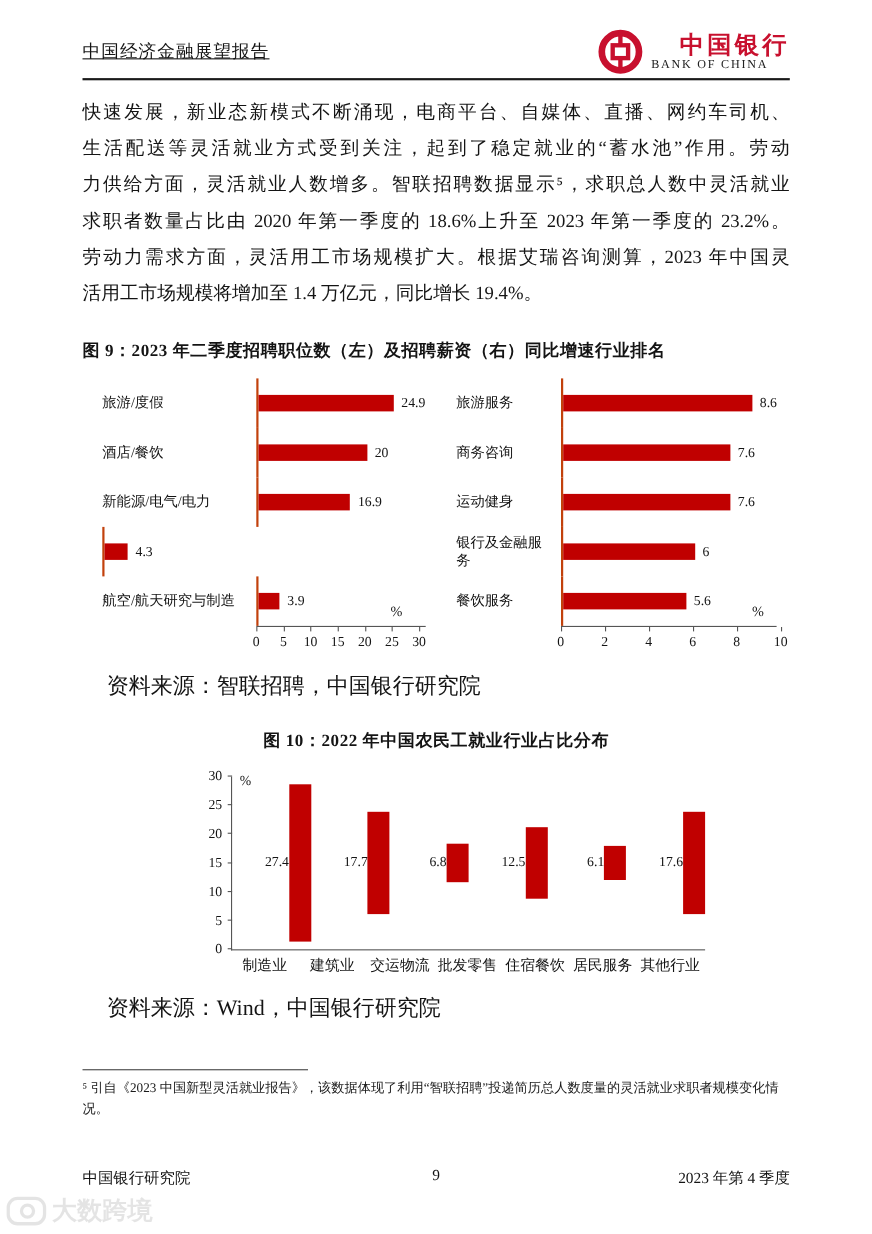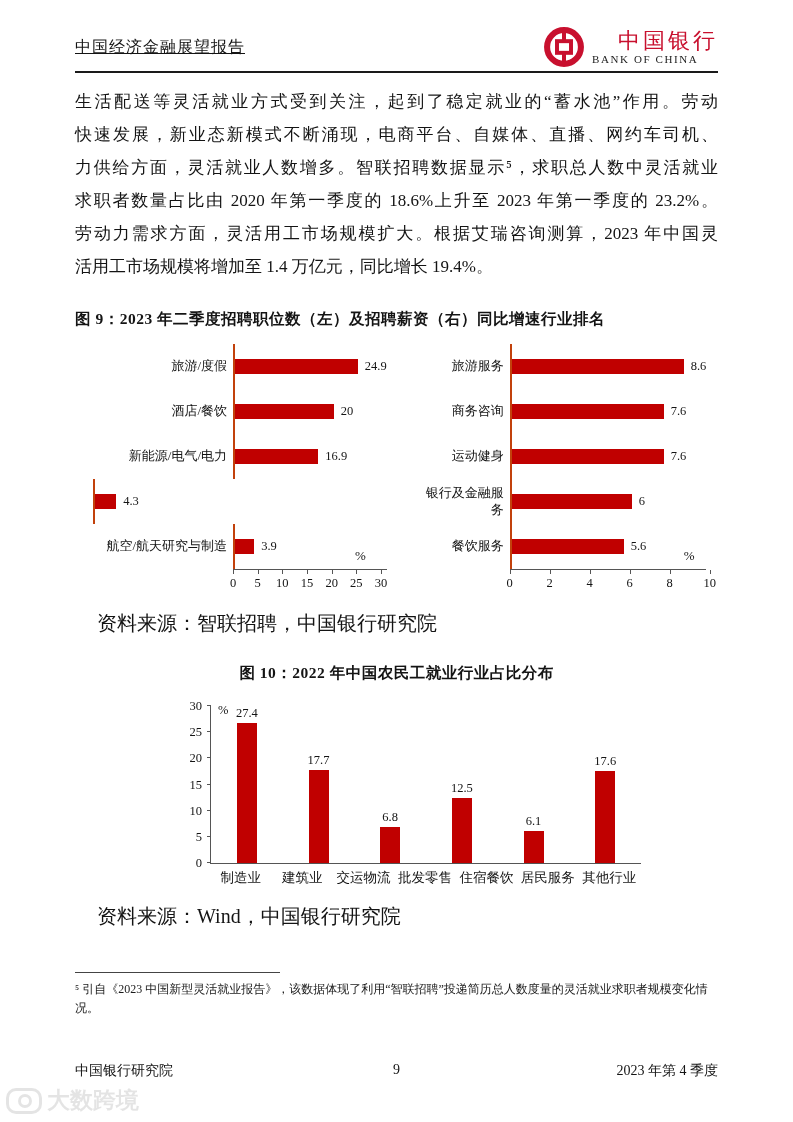--- a/index.html
+++ b/index.html
@@ -6,51 +6,51 @@
   .page{width:793px;height:1122px;background:#ffffff;position:relative;margin:0 auto;
         font-family:"Liberation Serif","DejaVu Serif",serif;color:#141414;overflow:hidden;}
   .content{padding:26px 75px 0 75px;}
 
   
   .hdr{display:flex;justify-content:space-between;align-items:flex-end;
        border-bottom:2px solid #1a1a1a;padding-bottom:3px;}
   .hdr-title{font-size:16px;letter-spacing:1px;padding-bottom:10px;text-decoration:underline;}
   .logo{display:flex;align-items:center;gap:7px;}
   .logo-text{display:flex;flex-direction:column;line-height:1.05;}
-  .logo-cn{font-size:22px;font-weight:normal;letter-spacing:3px;margin-left:26px;}
+  .logo-cn{font-size:22px;font-weight:bold;letter-spacing:3px;margin-left:26px;}
   .logo-en{font-size:11px;letter-spacing:1.6px;color:#222;margin-top:2px;}
 
   
   .para{margin-top:12px;font-size:17px;line-height:33px;}
   .para-line{text-align:justify;text-align-last:justify;}
   .para-line.last{text-align:justify;text-align-last:left;}
 
   
   .figtitle{font-weight:bold;font-size:15.5px;margin-top:26px;letter-spacing:0.5px;}
   .figtitle.center{text-align:center;}
   .source{margin-left:22px;margin-top:16px;font-size:20px;}
 
   
   .fig9-charts{display:flex;margin-top:14px;margin-left:18px;gap:28px;}
   .hchart{position:relative;}
   .hrow{display:flex;align-items:center;height:45px;}
-  .hlabel{width:var(--lw);text-align:right;padding-right:6px;font-size:13px;line-height:1.3;box-sizing:border-box;}
+  .hlabel{width:var(--lw);padding-right:6px;font-size:13px;line-height:1.3;box-sizing:border-box;}
   .hplot{flex:1;border-left:2px solid #c2410c;display:flex;align-items:center;height:100%;}
   .hbar{height:15px;}
   .hval{margin-left:7px;font-size:12.5px;}
   .haxis{height:24px;margin-left:var(--lw);border-top:1px solid #555;position:relative;}
   .htick{position:absolute;top:0;width:1px;height:4px;background:#555;}
   .hticklab{position:absolute;top:6px;transform:translateX(-50%);font-size:12.5px;}
   .hunit{position:absolute;bottom:30px;font-size:13px;}
 
   
   .vchart{margin-top:22px;margin-left:95px;}
   .vwrap{margin-left:40px;width:430px;height:157px;border-left:1px solid #555;border-bottom:1px solid #555;
          position:relative;display:flex;align-items:flex-end;}
-  .vcol{flex:1;display:flex;flex-direction:column;align-items:center;justify-content:flex-end;height:100%;}
+  .vcol{flex:1;display:flex;flex-direction:row;align-items:center;justify-content:flex-end;height:100%;}
   .vval{font-size:12.5px;margin-bottom:2px;white-space:nowrap;}
   .vbar{width:20px;}
   .vticklab{position:absolute;right:calc(100% + 9px);transform:translateY(50%);font-size:12.5px;}
   .vtick{position:absolute;right:100%;width:4px;height:1px;background:#555;}
   .vunit{position:absolute;top:-3px;left:7px;font-size:12.5px;}
   .vcats{margin-left:40px;width:430px;display:flex;margin-top:5px;}
   .vcat{flex:1;text-align:center;font-size:13.5px;white-space:nowrap;}
 
   
   .footnote{margin-top:42px;}
@@ -85,22 +85,22 @@
           <line x1="18" y1="23" x2="18" y2="33" stroke="currentColor" stroke-width="3.4"></line>
         </svg>
         <div class="logo-text">
           <span class="logo-cn" style="color: rgb(200, 16, 46);">中国银行</span>
           <span class="logo-en">BANK OF CHINA</span>
         </div>
       </div>
     </div>
 
     <div class="para">
+      <div class="para-line">快速发展，新业态新模式不断涌现，电商平台、自媒体、直播、网约车司机、</div>
       <div class="para-line">生活配送等灵活就业方式受到关注，起到了稳定就业的“蓄水池”作用。劳动</div>
-      <div class="para-line">快速发展，新业态新模式不断涌现，电商平台、自媒体、直播、网约车司机、</div>
       <div class="para-line">力供给方面，灵活就业人数增多。智联招聘数据显示⁵，求职总人数中灵活就业</div>
       <div class="para-line">求职者数量占比由 2020 年第一季度的 18.6%上升至 2023 年第一季度的 23.2%。</div>
       <div class="para-line">劳动力需求方面，灵活用工市场规模扩大。根据艾瑞咨询测算，2023 年中国灵</div>
       <div class="para-line last">活用工市场规模将增加至 1.4 万亿元，同比增长 19.4%。</div>
     </div>
 
     <div class="figtitle">图 9：2023 年二季度招聘职位数（左）及招聘薪资（右）同比增速行业排名</div>
 
     <div class="fig9-charts">
       <div class="hchart" style="--lw:140px">

